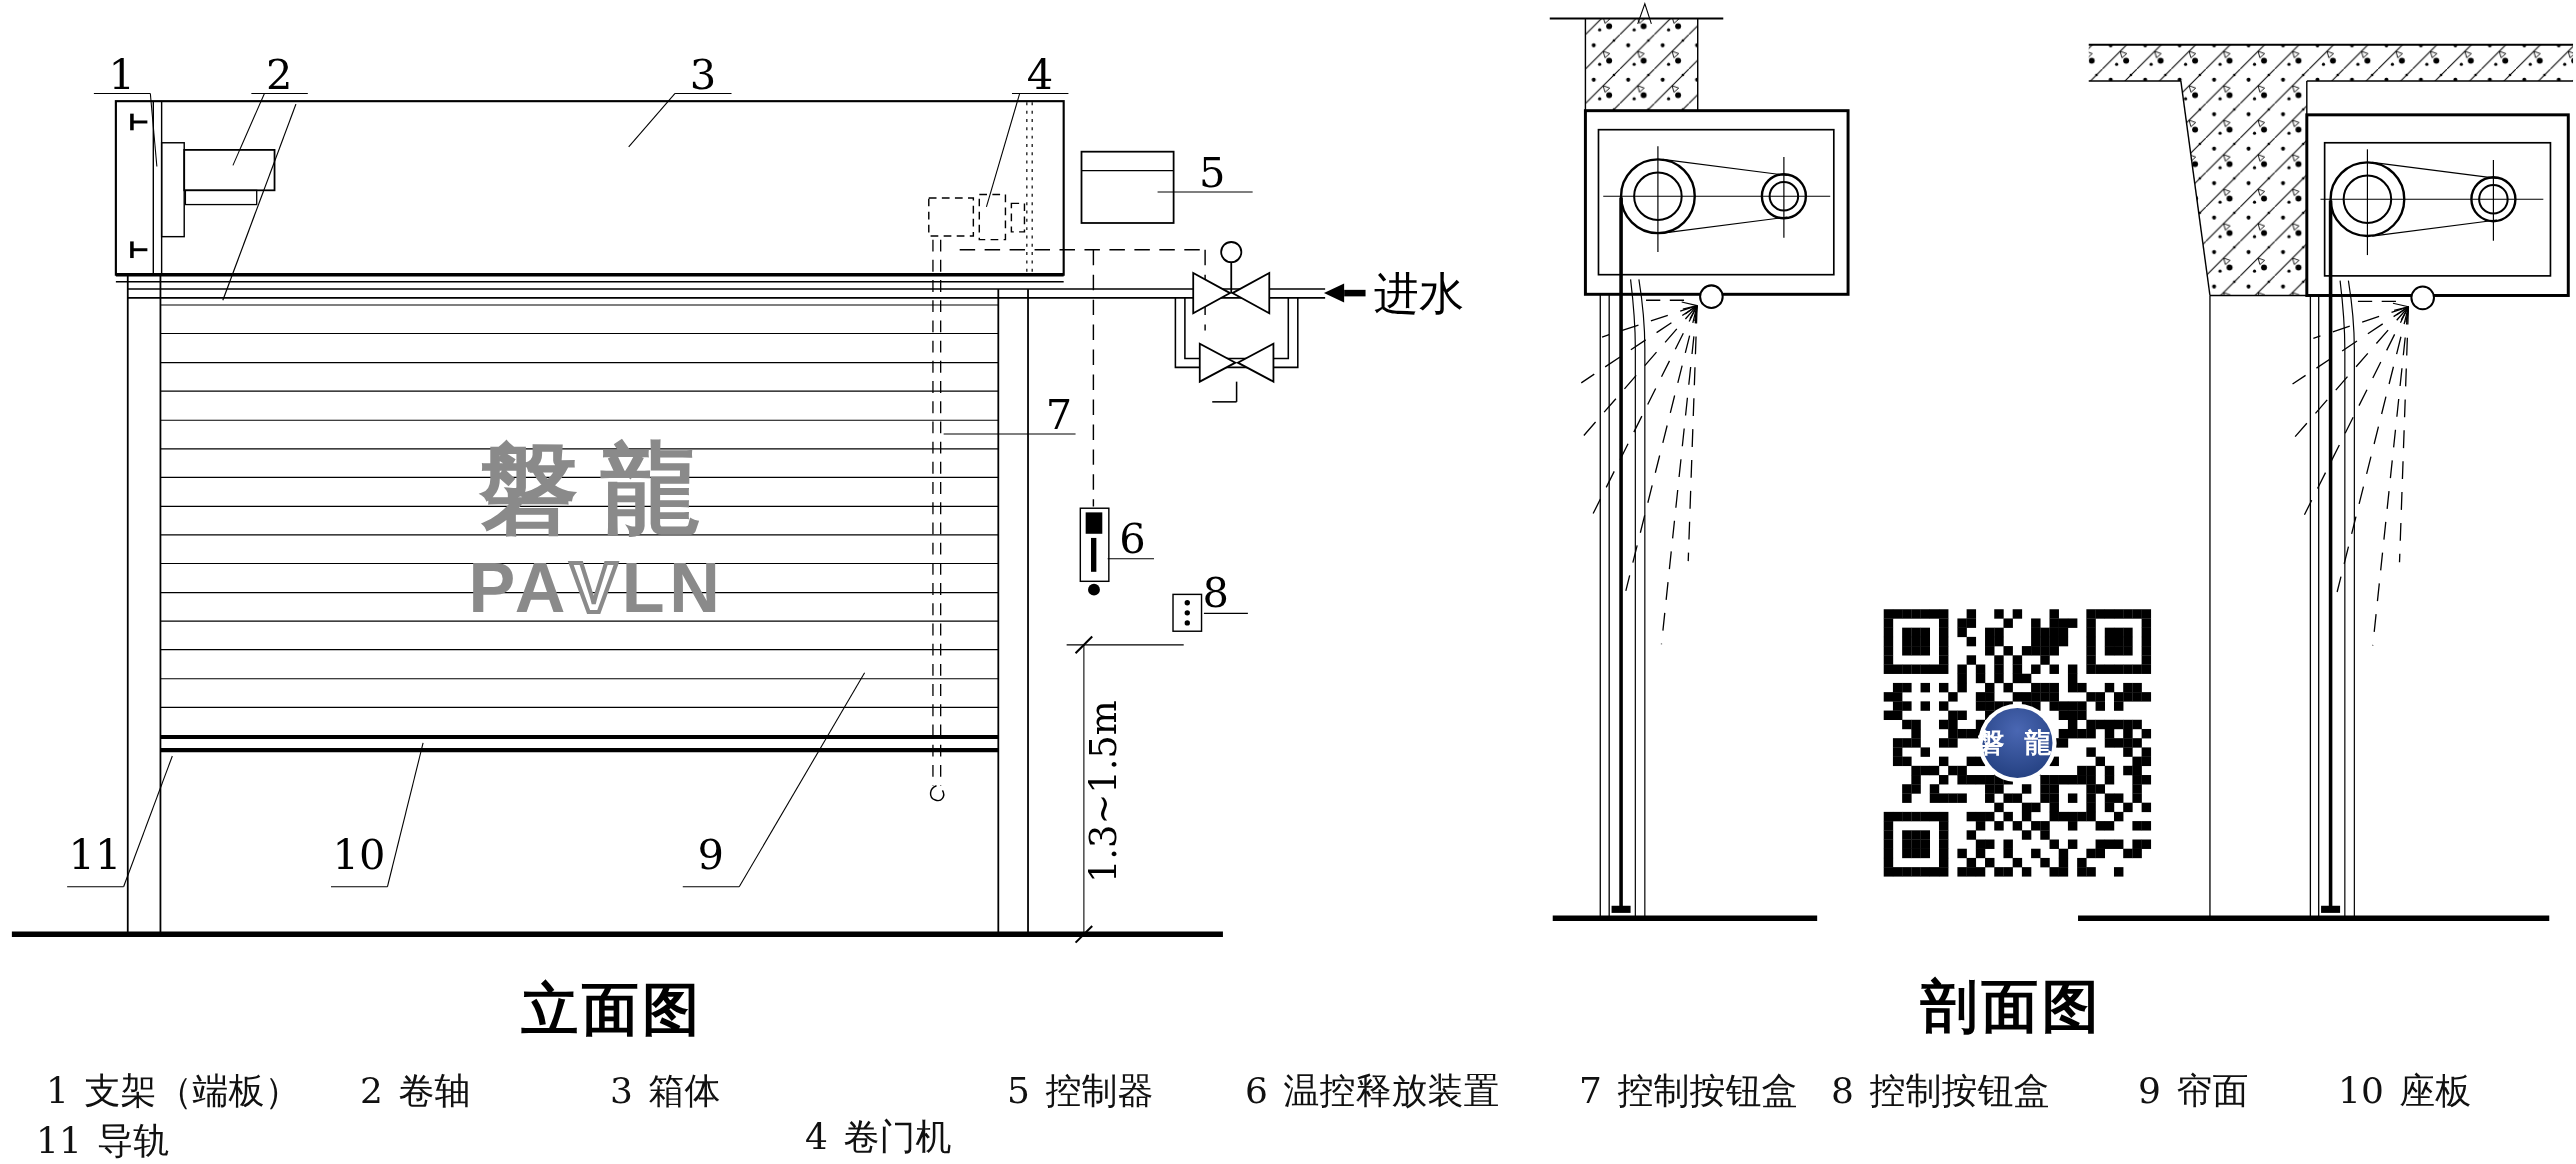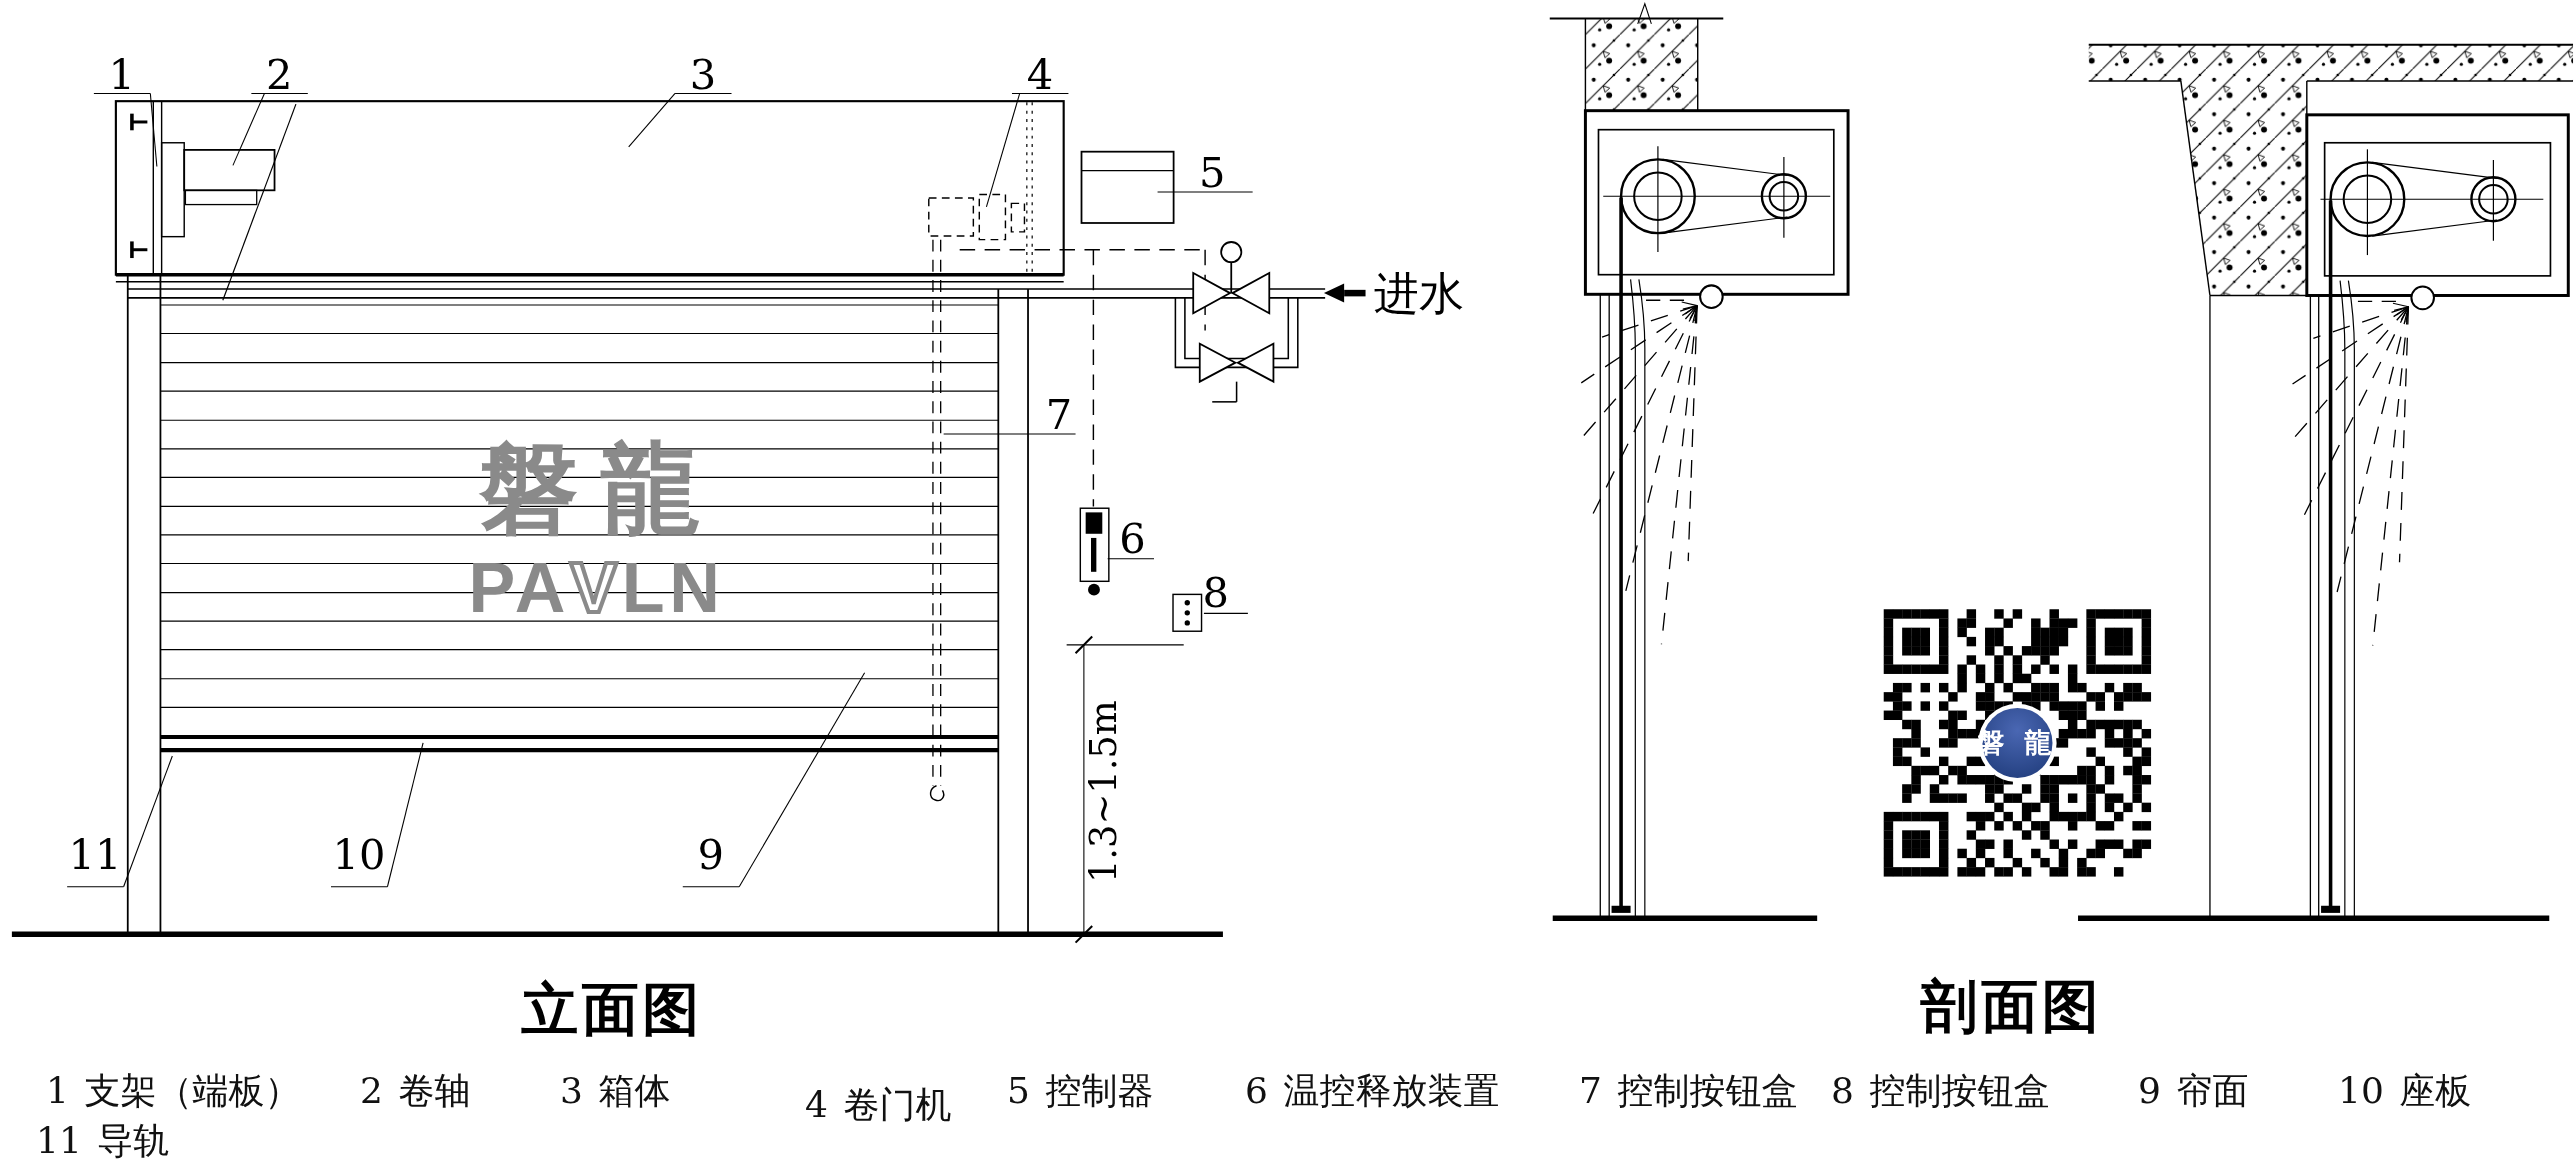--- a/index.html
+++ b/index.html
@@ -716,22 +716,22 @@
     <text class="t-logo-en" x="1004" y="1030" text-anchor="middle"><tspan>PA</tspan><tspan fill="#ffffff" stroke="#8a8a8a" stroke-width="7">V</tspan><tspan>LN</tspan></text>
   </g>
 
   <text class="t-title" x="1030" y="1732" text-anchor="middle">立面图</text>
   <text class="t-title" x="3385" y="1726" text-anchor="middle">剖面图</text>
 </svg>
 
 <div class="legend">
   <div class="legend-item" style="left:18px;  top:1070px"><span class="num">1</span><span>支架（端板）</span></div>
   <div class="legend-item" style="left:332px; top:1070px"><span class="num">2</span><span>卷轴</span></div>
-  <div class="legend-item" style="left:532px; top:1070px"><span class="num">3</span><span>箱体</span></div>
-  <div class="legend-item" style="left:777px;top:1084px"><span class="num">4</span><span>卷门机</span></div>
+  <div class="legend-item" style="left:582px; top:1070px"><span class="num">3</span><span>箱体</span></div>
+  <div class="legend-item" style="left:777px;top:1116px"><span class="num">4</span><span>卷门机</span></div>
   <div class="legend-item" style="left:979px;top:1070px"><span class="num">5</span><span>控制器</span></div>
   <div class="legend-item" style="left:1217px;top:1070px"><span class="num">6</span><span>温控释放装置</span></div>
   <div class="legend-item" style="left:1551px;top:1070px"><span class="num">7</span><span>控制按钮盒</span></div>
   <div class="legend-item" style="left:1803px;top:1070px"><span class="num">8</span><span>控制按钮盒</span></div>
   <div class="legend-item" style="left:2110px;top:1070px"><span class="num">9</span><span>帘面</span></div>
   <div class="legend-item" style="left:2310px;top:1070px"><span class="num">10</span><span>座板</span></div>
   <div class="legend-item" style="left:8px;  top:1120px"><span class="num">11</span><span>导轨</span></div>
 </div>
 </div>
 

